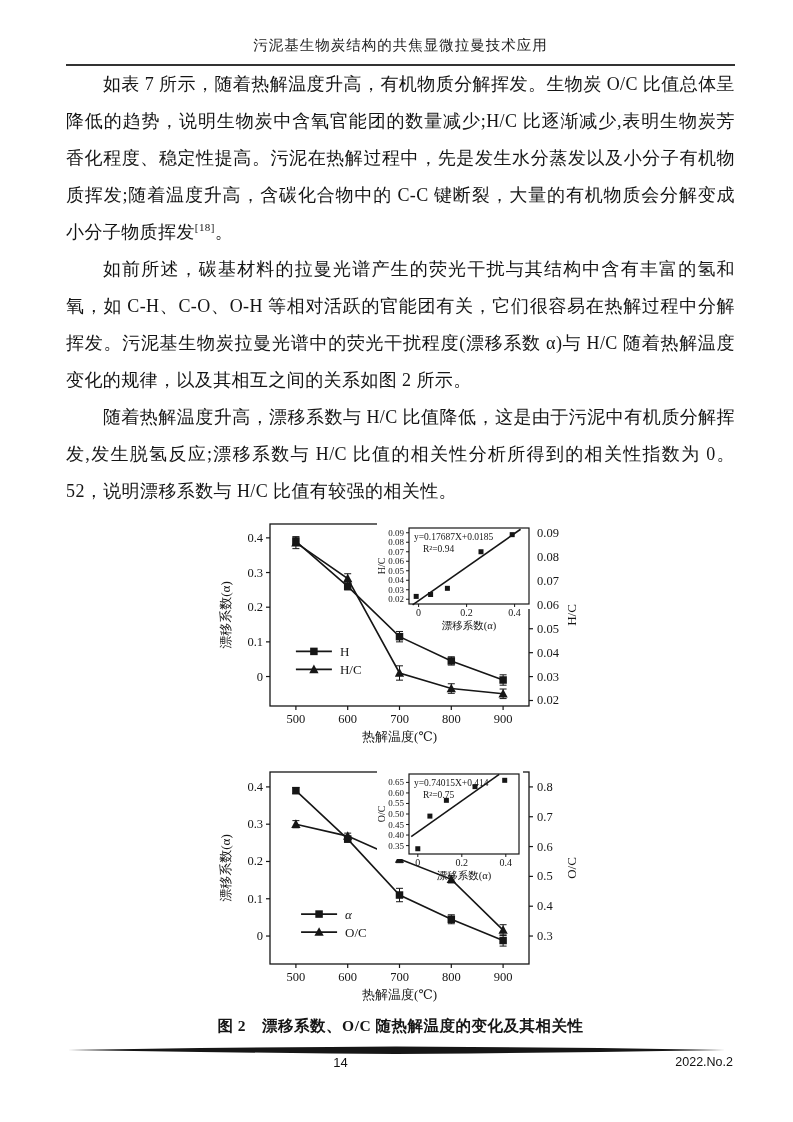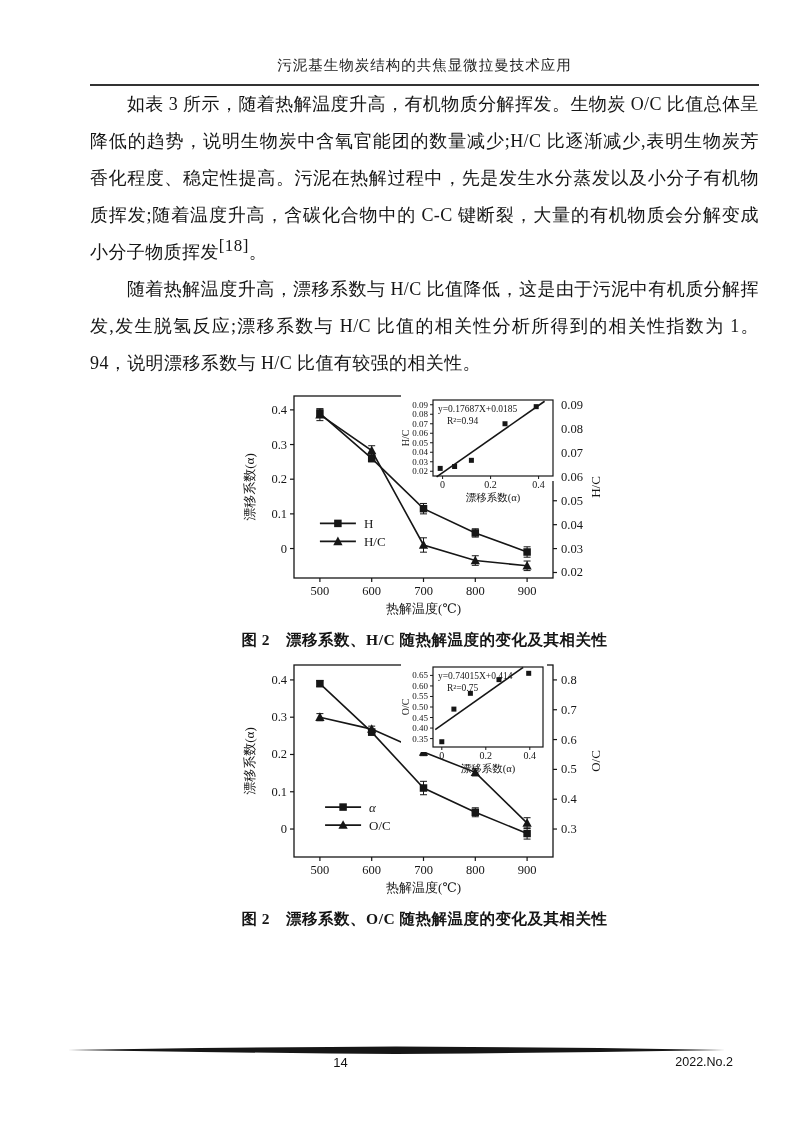--- a/index.html
+++ b/index.html
@@ -1,30 +1,30 @@
 <!DOCTYPE html>
 <html><head>
 <meta charset="utf-8">
 <style>
   html,body{margin:0;padding:0;background:#888;}
   .page{
     width:793px;height:1122px;background:#ffffff;position:relative;
     font-family:"Liberation Serif","DejaVu Serif",serif;color:#111;
     margin:0 auto;overflow:hidden;
   }
-  .content{position:absolute;left:66px;top:56px;width:669px;margin-left:24px;}
+  .content{position:absolute;left:66px;top:36px;width:669px;}
   .header-title{
     text-align:center;font-size:14.5px;letter-spacing:1px;color:#222;
     padding-bottom:9px;border-bottom:2.5px solid #333;
   }
   .body-par{
     margin:0;font-size:18px;line-height:37px;text-align:justify;
     text-indent:2.05em;letter-spacing:0.4px;color:#151515;
   }
-  .body-par sup{font-size:17px;line-height:0;}
+  .body-par sup{font-size:11px;line-height:0;}
   figure{margin:4px 0 0 0;text-align:center;}
   figcaption{
     font-weight:bold;font-size:15.5px;letter-spacing:0.5px;color:#151515;
     margin:0 0 2px 0;
   }
   svg text{fill:#161616;}
   .footer{position:absolute;left:0;top:1046px;width:793px;}
   .footer-rule{display:block;}
   .page-num{
     position:absolute;left:0;top:9px;width:681px;text-align:center;
@@ -36,24 +36,25 @@
   }
 </style>
 </head>
 <body>
 
 <div class="page">
   <div class="content">
 
     <div class="header-title">污泥基生物炭结构的共焦显微拉曼技术应用</div>
 
-    <p class="body-par"><span>如表 3 所示，随着热解温度升高，有机物质分解挥发。生物炭 O/C 比值总体呈降低的趋势，说明生物炭中含氧官能团的数量减少;H/C 比逐渐减少,表明生物炭芳香化程度、稳定性提高。污泥在热解过程中，先是发生水分蒸发以及小分子有机物质挥发;随着温度升高，含碳化合物中的 C-C 键断裂，大量的有机物质会分解变成小分子物质挥发</span><sup>[18]</sup><span>。</span></p>
-
-
-    <p class="body-par">随着热解温度升高，漂移系数与 H/C 比值降低，这是由于污泥中有机质分解挥发,发生脱氢反应;漂移系数与 H/C 比值的相关性分析所得到的相关性指数为 1。94，说明漂移系数与 H/C 比值有较强的相关性。</p>
+    <p class="body-par"><span>如表 7 所示，随着热解温度升高，有机物质分解挥发。生物炭 O/C 比值总体呈降低的趋势，说明生物炭中含氧官能团的数量减少;H/C 比逐渐减少,表明生物炭芳香化程度、稳定性提高。污泥在热解过程中，先是发生水分蒸发以及小分子有机物质挥发;随着温度升高，含碳化合物中的 C-C 键断裂，大量的有机物质会分解变成小分子物质挥发</span><sup>[18]</sup><span>。</span></p>
+
+    <p class="body-par">如前所述，碳基材料的拉曼光谱产生的荧光干扰与其结构中含有丰富的氢和氧，如 C-H、C-O、O-H 等相对活跃的官能团有关，它们很容易在热解过程中分解挥发。污泥基生物炭拉曼光谱中的荧光干扰程度(漂移系数 α)与 H/C 随着热解温度变化的规律，以及其相互之间的关系如图 2 所示。</p>
+
+    <p class="body-par">随着热解温度升高，漂移系数与 H/C 比值降低，这是由于污泥中有机质分解挥发,发生脱氢反应;漂移系数与 H/C 比值的相关性分析所得到的相关性指数为 0。52，说明漂移系数与 H/C 比值有较强的相关性。</p>
 
     <figure>
       <svg id="fig2-svg" width="385" height="240" viewBox="0 0 385 240">
           <rect x="62" y="10" width="259" height="182" fill="none" stroke="#161616" stroke-width="1.3"></rect>
           <line x1="87.9" y1="192" x2="87.9" y2="196" stroke="#161616" stroke-width="1.2"></line>
           <text x="87.9" y="209" font-size="12.5" text-anchor="middle" font-family="'Liberation Serif','DejaVu Serif',serif" fill="#161616">500</text>
           <line x1="139.7" y1="192" x2="139.7" y2="196" stroke="#161616" stroke-width="1.2"></line>
           <text x="139.7" y="209" font-size="12.5" text-anchor="middle" font-family="'Liberation Serif','DejaVu Serif',serif" fill="#161616">600</text>
           <line x1="191.5" y1="192" x2="191.5" y2="196" stroke="#161616" stroke-width="1.2"></line>
           <text x="191.5" y="209" font-size="12.5" text-anchor="middle" font-family="'Liberation Serif','DejaVu Serif',serif" fill="#161616">700</text>
@@ -166,21 +167,20 @@
           <text x="177" y="52" font-size="10" text-anchor="middle" font-family="'Liberation Serif','DejaVu Serif',serif" fill="#161616" transform="rotate(-90 177 52)">H/C</text>
           <line x1="204.6" y1="90.87566249999999" x2="312.6" y2="15.263737500000008" stroke="#161616" stroke-width="1.6"></line>
           <rect x="205.7" y="79.9" width="5" height="5" fill="#161616"></rect>
           <rect x="220.1" y="78" width="5" height="5" fill="#161616"></rect>
           <rect x="236.9" y="71.82499999999999" width="5" height="5" fill="#161616"></rect>
           <rect x="270.5" y="35.24999999999999" width="5" height="5" fill="#161616"></rect>
           <rect x="301.7" y="18.150000000000002" width="5" height="5" fill="#161616"></rect>
           <text x="206" y="26" font-size="9.5" text-anchor="start" font-family="'Liberation Serif','DejaVu Serif',serif" fill="#161616">y=0.17687X+0.0185</text>
           <text x="215" y="38" font-size="9.5" text-anchor="start" font-family="'Liberation Serif','DejaVu Serif',serif" fill="#161616">R²=0.94</text>
         </svg>
-      <figcaption>图 2　漂移系数、H/C 随热解温度的变化及其相关性</figcaption>
     </figure>
 
     <figure>
       <svg id="fig3-svg" width="385" height="250" viewBox="0 0 385 250">
           <rect x="62" y="10" width="259" height="192" fill="none" stroke="#161616" stroke-width="1.3"></rect>
           <line x1="87.9" y1="202" x2="87.9" y2="206" stroke="#161616" stroke-width="1.2"></line>
           <text x="87.9" y="219" font-size="12.5" text-anchor="middle" font-family="'Liberation Serif','DejaVu Serif',serif" fill="#161616">500</text>
           <line x1="139.7" y1="202" x2="139.7" y2="206" stroke="#161616" stroke-width="1.2"></line>
           <text x="139.7" y="219" font-size="12.5" text-anchor="middle" font-family="'Liberation Serif','DejaVu Serif',serif" fill="#161616">600</text>
           <line x1="191.5" y1="202" x2="191.5" y2="206" stroke="#161616" stroke-width="1.2"></line>

